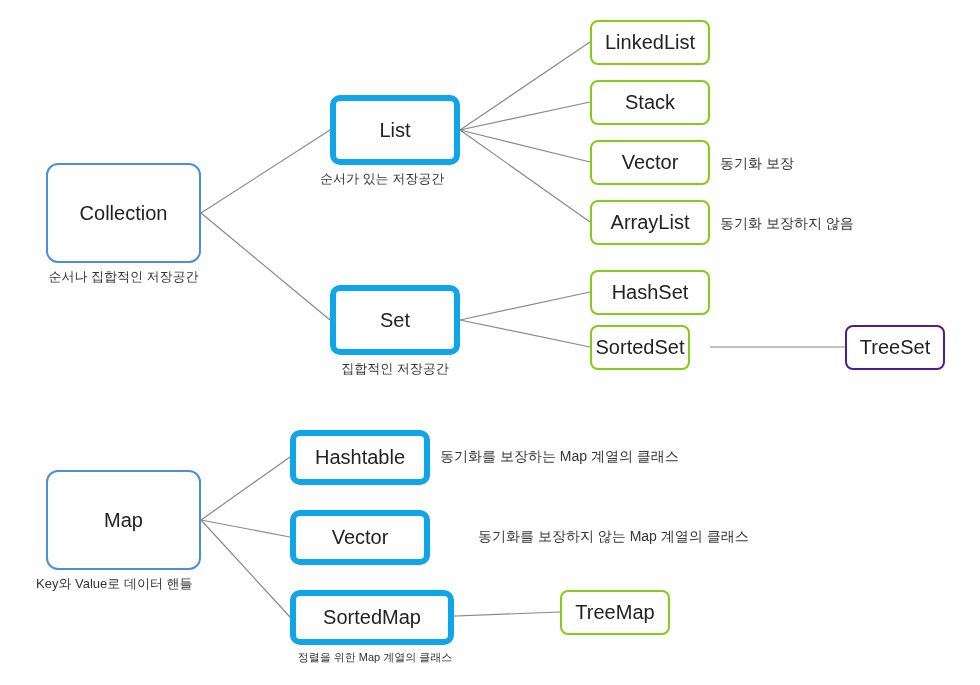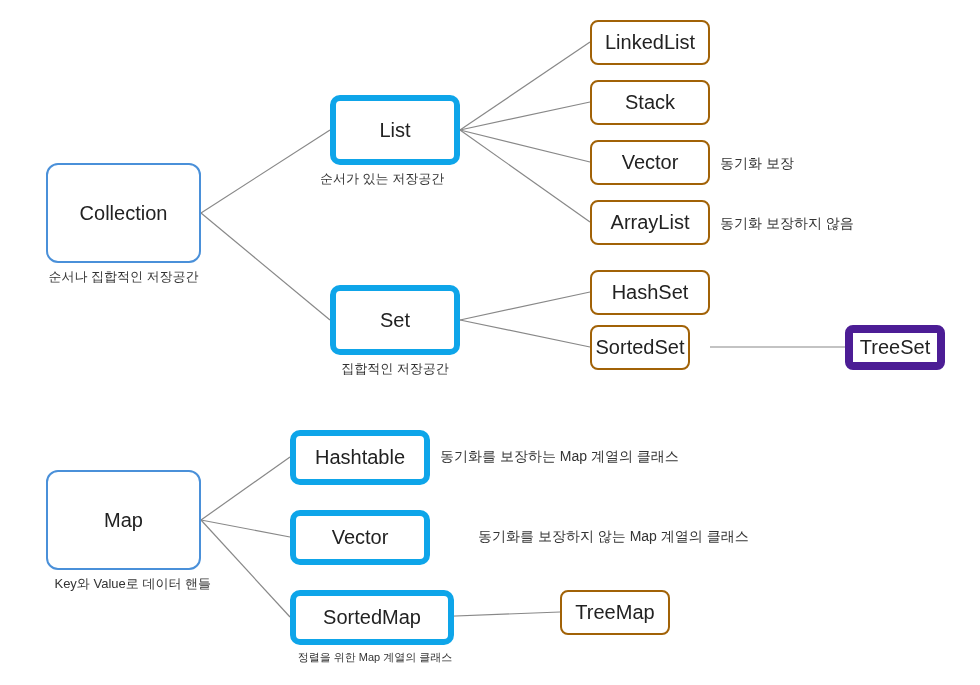--- a/index.html
+++ b/index.html
@@ -40,27 +40,27 @@
       background: #fff;
       color: #222;
     }
     .node-orange {
       border: 6px solid #0ea5e9;
       border-radius: 10px;
       background: #fff;
       color: #222;
     }
     .node-green {
-      border: 2px solid #a16207;
+      border: 2px solid #84cc16;
       border-radius: 8px;
       background: #fff;
       color: #222;
     }
     .node-red {
-      border: 8px solid #4c1d95;
+      border: 2px solid #4c1d95;
       border-radius: 8px;
       background: #fff;
       color: #222;
     }
     .annotation {
       position: absolute;
       font-size: 14px;
       color: #333;
       white-space: nowrap;
     }
@@ -132,21 +132,21 @@
   <span>SortedSet</span>
 </div>
 
 <div class="node node-red" style="left:845px; top:325px; width:100px; height:45px;">
   <span>TreeSet</span>
 </div>
 
 <div class="node node-blue" style="left:46px; top:470px; width:155px; height:100px;">
   <span>Map</span>
 </div>
-<div class="node-label" style="left:36px; top:575px; width:175px; text-align:right;">Key와 Value로 데이터 핸들</div>
+<div class="node-label" style="left:36px; top:575px; width:175px; text-align:left;">Key와 Value로 데이터 핸들</div>
 
 <div class="node node-orange" style="left:290px; top:430px; width:140px; height:55px;">
   <span>Hashtable</span>
 </div>
 <div class="annotation" style="left:440px; top:448px;">동기화를 보장하는 Map 계열의 클래스</div>
 
 <div class="node node-orange" style="left:290px; top:510px; width:140px; height:55px;">
   <span>Vector</span>
 </div>
 <div class="annotation" style="left:440px; top:528px;margin-left:38px;">동기화를 보장하지 않는 Map 계열의 클래스</div>

